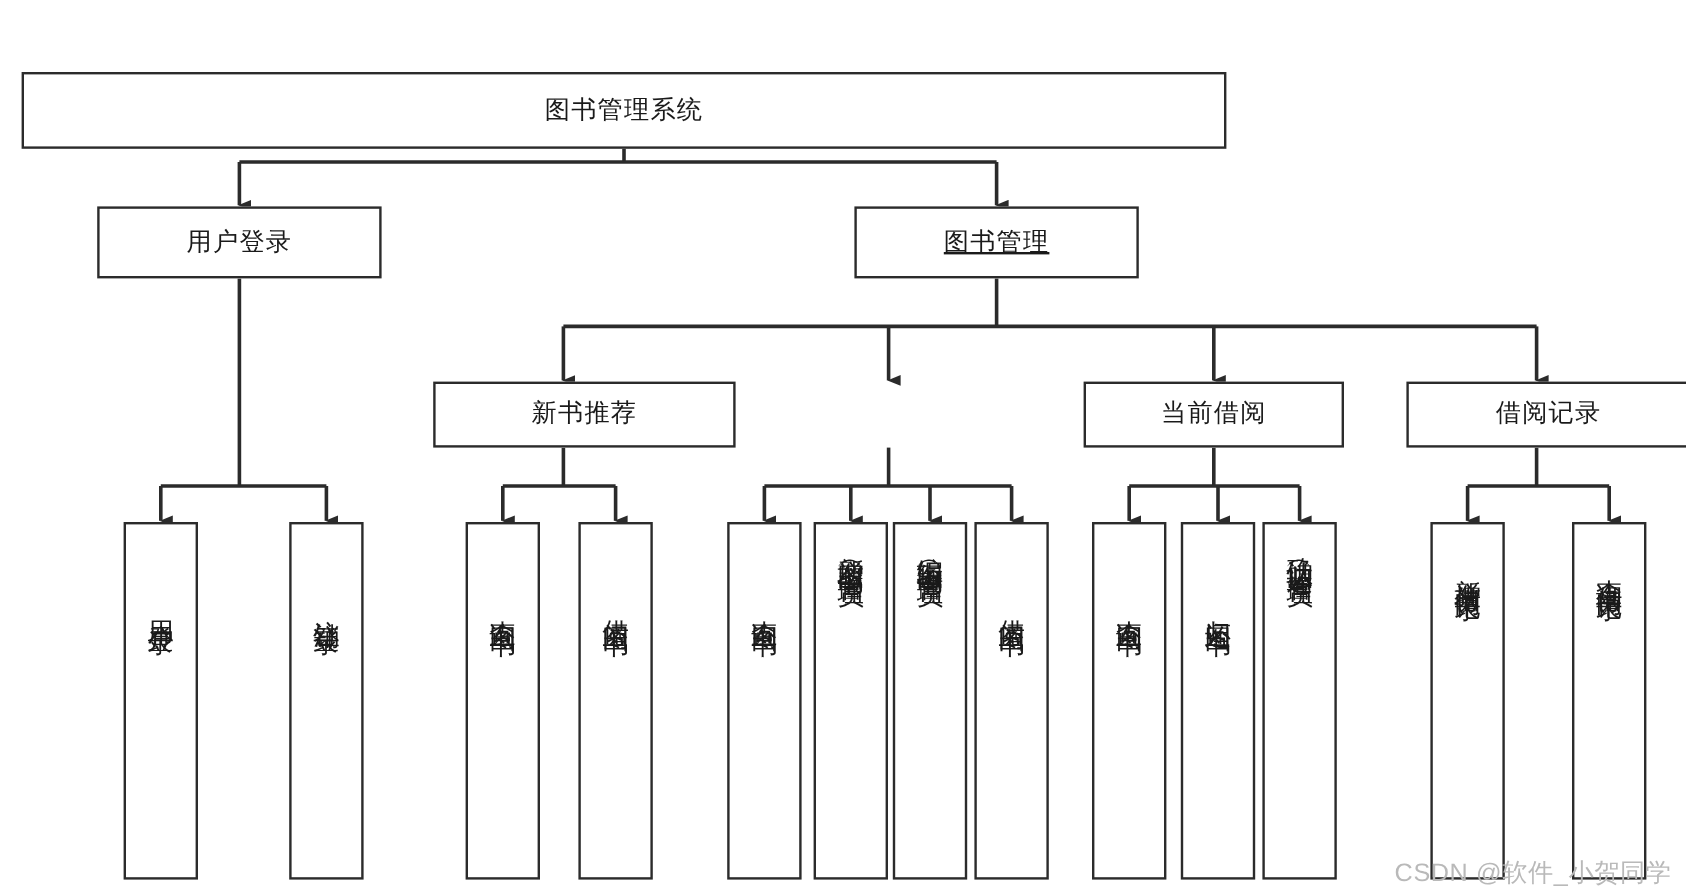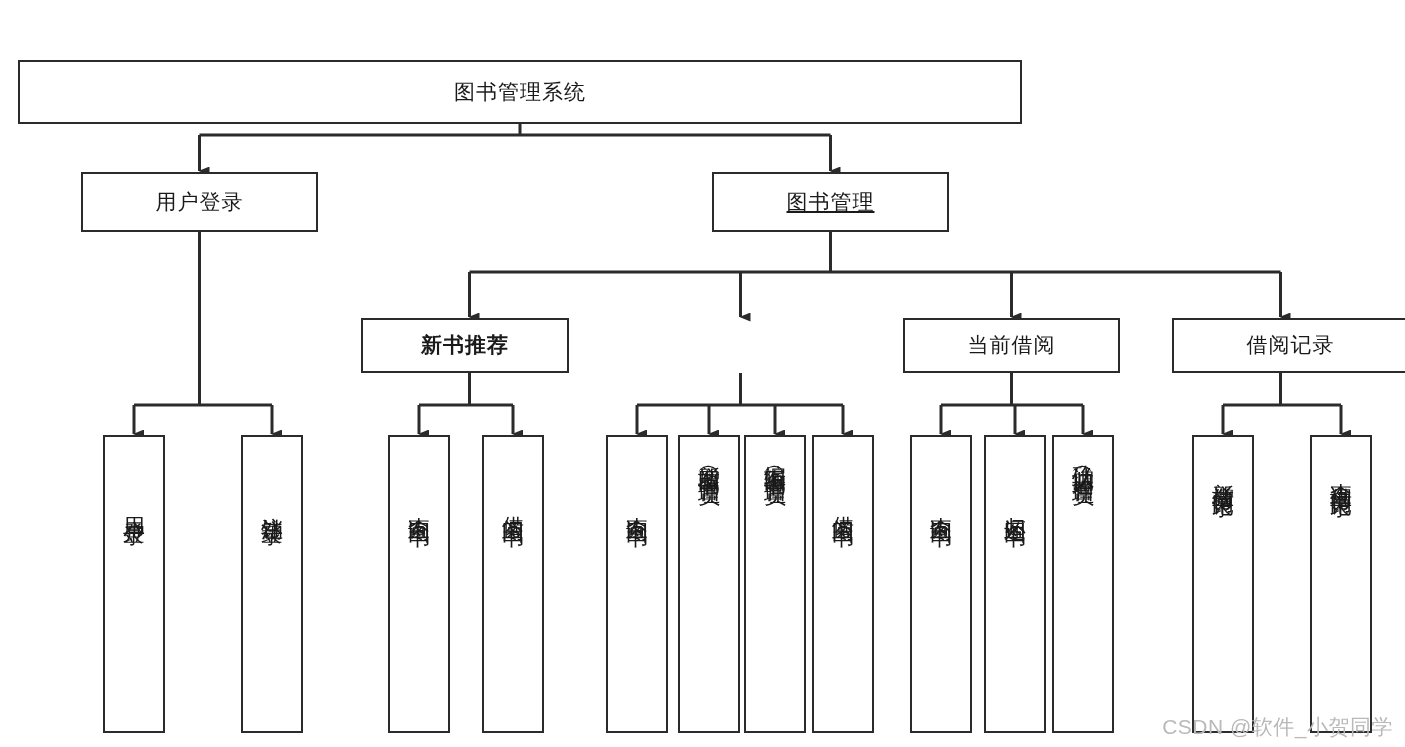--- a/index.html
+++ b/index.html
@@ -129,21 +129,21 @@
     <span class="label">图书管理系统</span>
   </div>
 
   <div class="node horizontal" style="left: 81px; top: 172px; width: 237px; height: 60px;">
     <span class="label">用户登录</span>
   </div>
   <div class="node horizontal" style="left: 712px; top: 172px; width: 237px; height: 60px; text-decoration: underline;">
     <span class="label">图书管理</span>
   </div>
 
-  <div class="node horizontal" style="left: 361px; top: 318px; width: 208px; height: 55px; font-weight: bold;">
+  <div class="node horizontal" style="left: 361px; top: 318px; width: 252px; height: 55px;">
     <span class="label">新书推荐</span>
   </div>
   <div class="node horizontal" style="left: 903px; top: 318px; width: 217px; height: 55px;">
     <span class="label">当前借阅</span>
   </div>
   <div class="node horizontal" style="left: 1172px; top: 318px; width: 237px; height: 55px;">
     <span class="label">借阅记录</span>
   </div>
 
   <div class="node vertical mid" style="left: 103px; top: 435px; width: 62px; height: 298px;">

